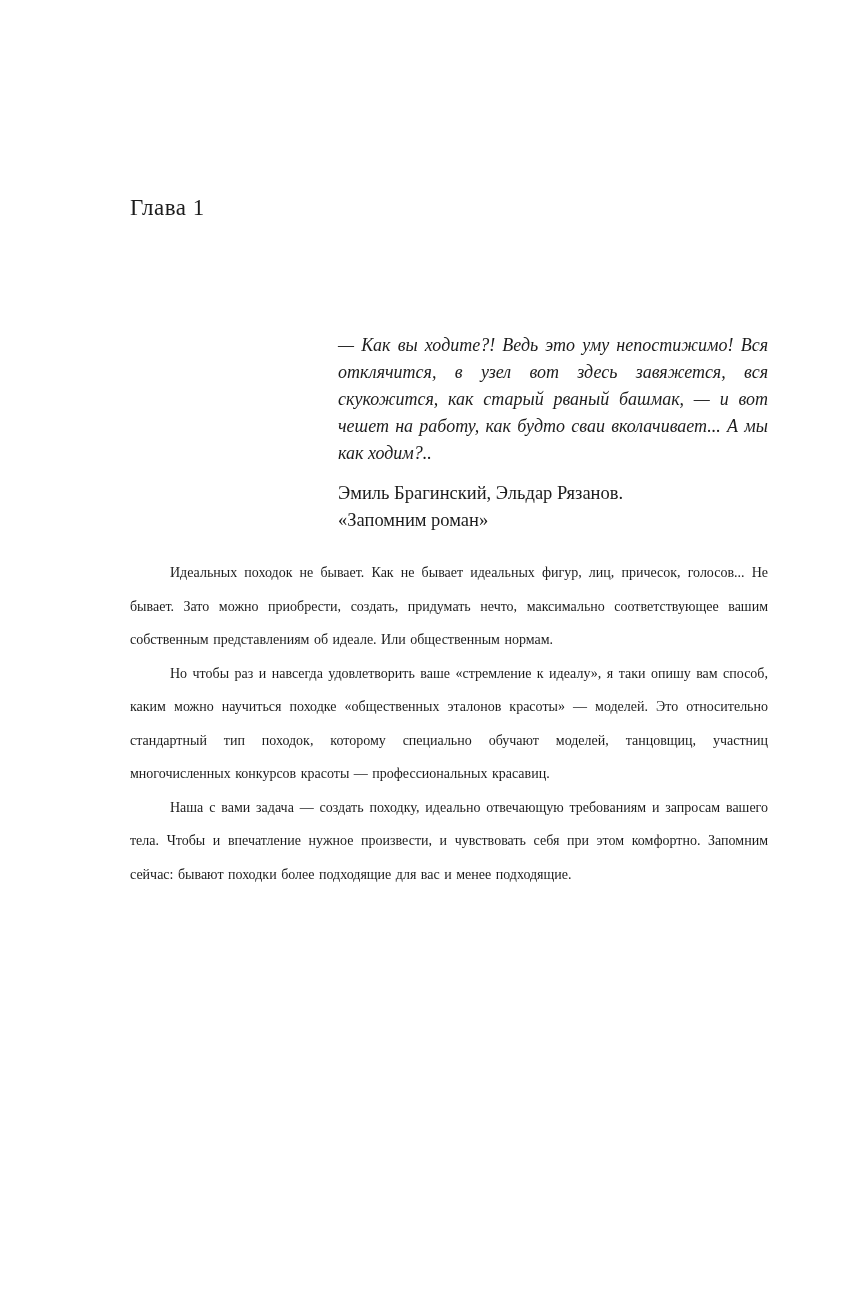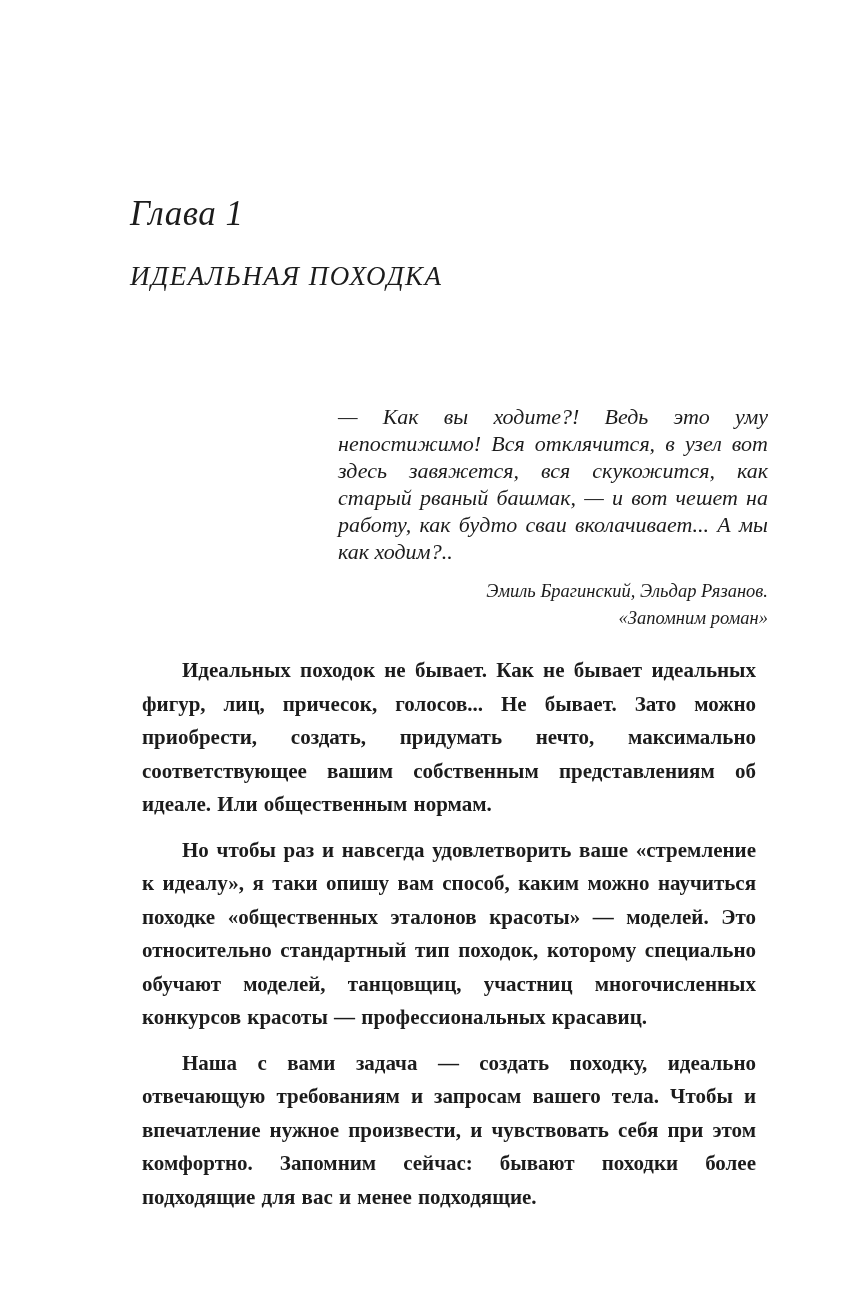--- a/index.html
+++ b/index.html
@@ -14,76 +14,71 @@
     margin: 0 auto;
     background: #ffffff;
     box-sizing: border-box;
     padding: 195px 77px 40px 130px;
     font-family: "Liberation Serif", "DejaVu Serif", serif;
     color: #1c1c1c;
     overflow: hidden;
   }
   .chapter-label {
     margin: 0;
-    font-size: 35px;
+    font-size: 23px;
     font-weight: normal;
-    font-style: italic;
     line-height: 1.1;
     letter-spacing: 0.5px;
   }
   .chapter-title {
     margin: 28px 0 0 0;
     font-size: 27px;
     font-weight: normal;
     font-style: italic;
     line-height: 1.1;
     letter-spacing: 1.5px;
   }
   .epigraph {
     margin-top: 112px;
     width: 430px;
     margin-left: auto;
   }
   .epigraph-text {
     margin: 0;
     font-style: italic;
-    font-size: 22px;
+    font-size: 18px;
     line-height: 27px;
     text-align: justify;
     hyphens: auto;
   }
   .epigraph-attribution {
     margin: 13px 0 16px 0;
-    font-style: italic;
     font-size: 18.5px;
     line-height: 27px;
-    text-align: right;
   }
   .body-text {
     margin-top: 22px;
   }
   .body-text p {
-    margin: 12px;
-    font-size: 21px;
+    margin: 0;
+    font-size: 14px;
     line-height: 33.5px;
     text-align: justify;
     text-indent: 40px;
     hyphens: auto;
     word-spacing: 1px;
-    font-weight: bold;
   }
 </style>
 </head>
 <body>
 
 <div class="book-page">
 
   <h1 class="chapter-label">Глава 1</h1>
 
-  <h2 class="chapter-title">ИДЕАЛЬНАЯ ПОХОДКА</h2>
 
   <div class="epigraph">
     <p class="epigraph-text">— Как вы ходите?! Ведь это уму непостижимо! Вся отклячится, в узел вот здесь завяжется, вся скукожится, как старый рваный башмак, — и вот чешет на работу, как будто сваи вколачивает... А мы как ходим?..</p>
     <p class="epigraph-attribution">
       <span>Эмиль Брагинский, Эльдар Рязанов.</span><br>
       <span>«Запомним роман»</span>
     </p>
   </div>
 
   <div class="body-text">

